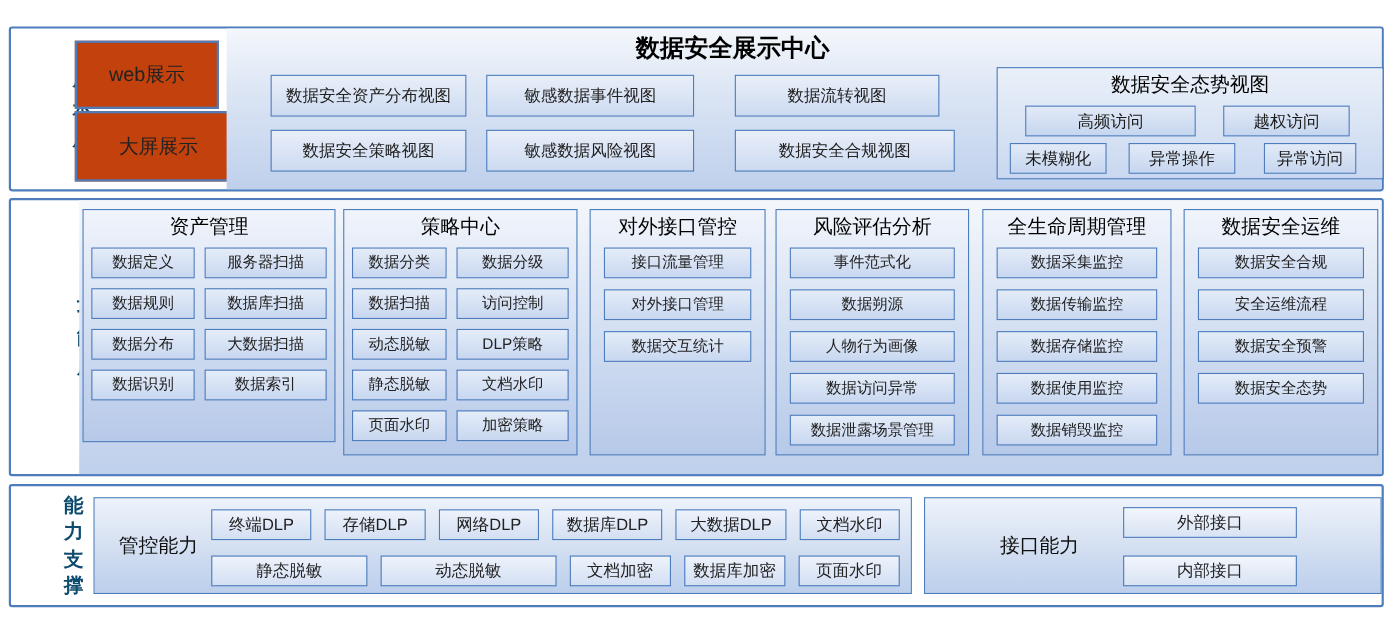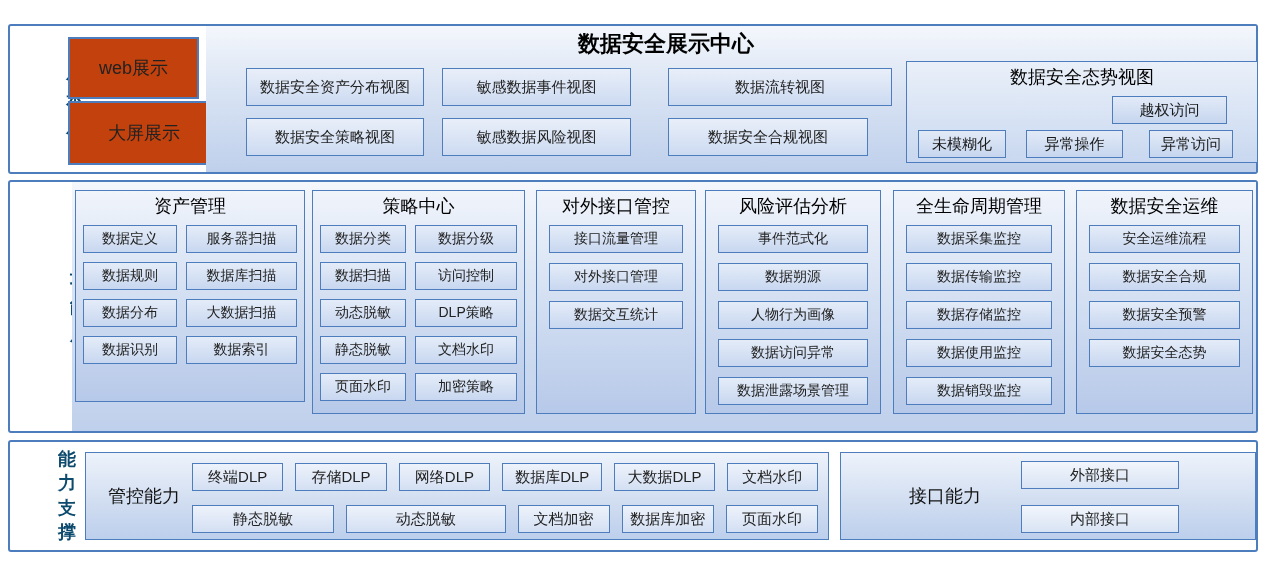--- a/index.html
+++ b/index.html
@@ -29,21 +29,21 @@
   #function-panel { left:62px;  top:0; width:1184px; height:249px; }
 
   #display-title { text-align:center; font-size:22px; font-weight:bold; color:#000;
                    padding-top:3px; padding-right:130px; }
 
   .view-box { position:absolute; height:38px; border:1px solid #4d7dbd;
               background:linear-gradient(180deg,#e9eff9,#ccdaf1);
               display:flex; align-items:center; justify-content:center; font-size:15px; color:#222; }
   #view-0 { left:40px;  top:42px; width:178px; }
   #view-1 { left:236px; top:42px; width:189px; }
-  #view-2 { left:462px; top:42px; width:224px; }
+  #view-2 { left:462px; top:42px; width:186px; }
   #view-3 { left:40px;  top:92px; width:178px; }
   #view-4 { left:236px; top:92px; width:189px; }
   #view-5 { left:462px; top:92px; width:200px; }
 
   #situation-group { position:absolute; left:700px; top:35px; width:352px; height:102px;
                      border:1px solid #4d7dbd;
                      background:linear-gradient(180deg,#eaf0f9,#c9d8f0); }
   #situation-title { text-align:center; font-size:18px; color:#000; padding-top:3px; }
   .sit-box { position:absolute; height:28px; border:1px solid #4d7dbd;
              background:linear-gradient(180deg,#e2eaf7,#c6d6ef);
@@ -113,20 +113,21 @@
 
     <div class="view-box" id="view-0">数据安全资产分布视图</div>
     <div class="view-box" id="view-1">敏感数据事件视图</div>
     <div class="view-box" id="view-2">数据流转视图</div>
     <div class="view-box" id="view-3">数据安全策略视图</div>
     <div class="view-box" id="view-4">敏感数据风险视图</div>
     <div class="view-box" id="view-5">数据安全合规视图</div>
 
     <div id="situation-group">
       <div id="situation-title">数据安全态势视图</div>
+      <div class="sit-box" id="sit-r1-0">高频访问</div>
       <div class="sit-box" id="sit-r1-1">越权访问</div>
       <div class="sit-box" id="sit-r2-0">未模糊化</div>
       <div class="sit-box" id="sit-r2-1">异常操作</div>
       <div class="sit-box" id="sit-r2-2">异常访问</div>
     </div>
   </div>
 </div>
 
 <div class="band" id="band-function">
   <div class="vlabel">功能层</div>
@@ -190,22 +191,22 @@
         <div class="item-box">数据传输监控</div>
         <div class="item-box">数据存储监控</div>
         <div class="item-box">数据使用监控</div>
         <div class="item-box">数据销毁监控</div>
       </div>
     </div>
 
     <div class="func-col" id="col-5">
       <h3>数据安全运维</h3>
       <div class="col-grid cols1">
+        <div class="item-box">数据安全合规</div>
         <div class="item-box">安全运维流程</div>
-        <div class="item-box">数据安全合规</div>
         <div class="item-box">数据安全预警</div>
         <div class="item-box">数据安全态势</div>
       </div>
     </div>
 
   </div>
 </div>
 
 <div class="band" id="band-capability">
   <div class="vlabel">能力支撑</div>

